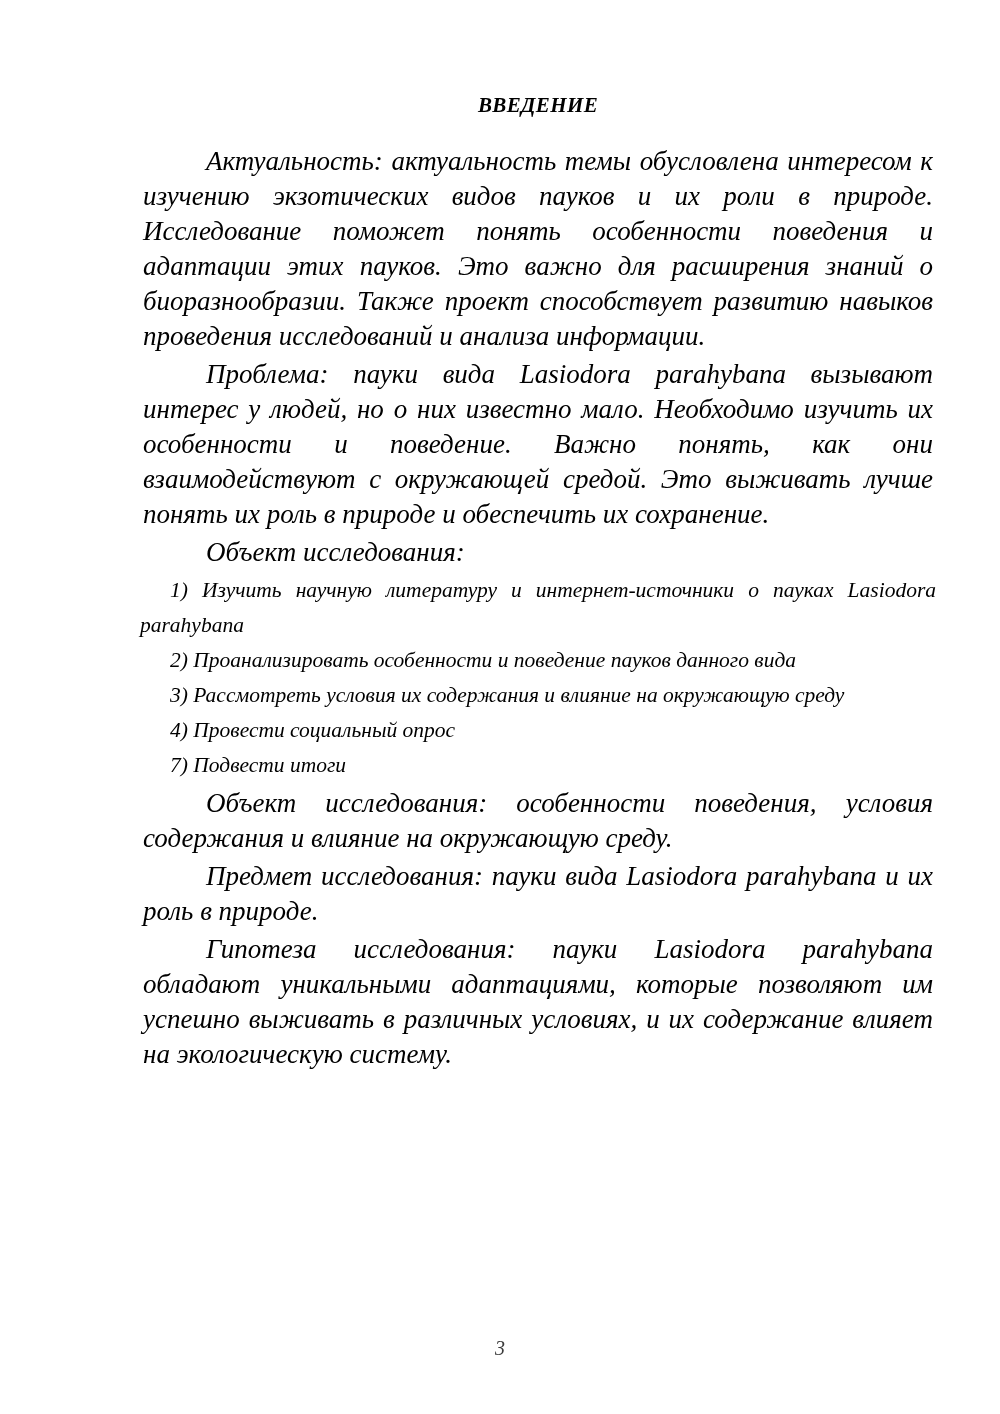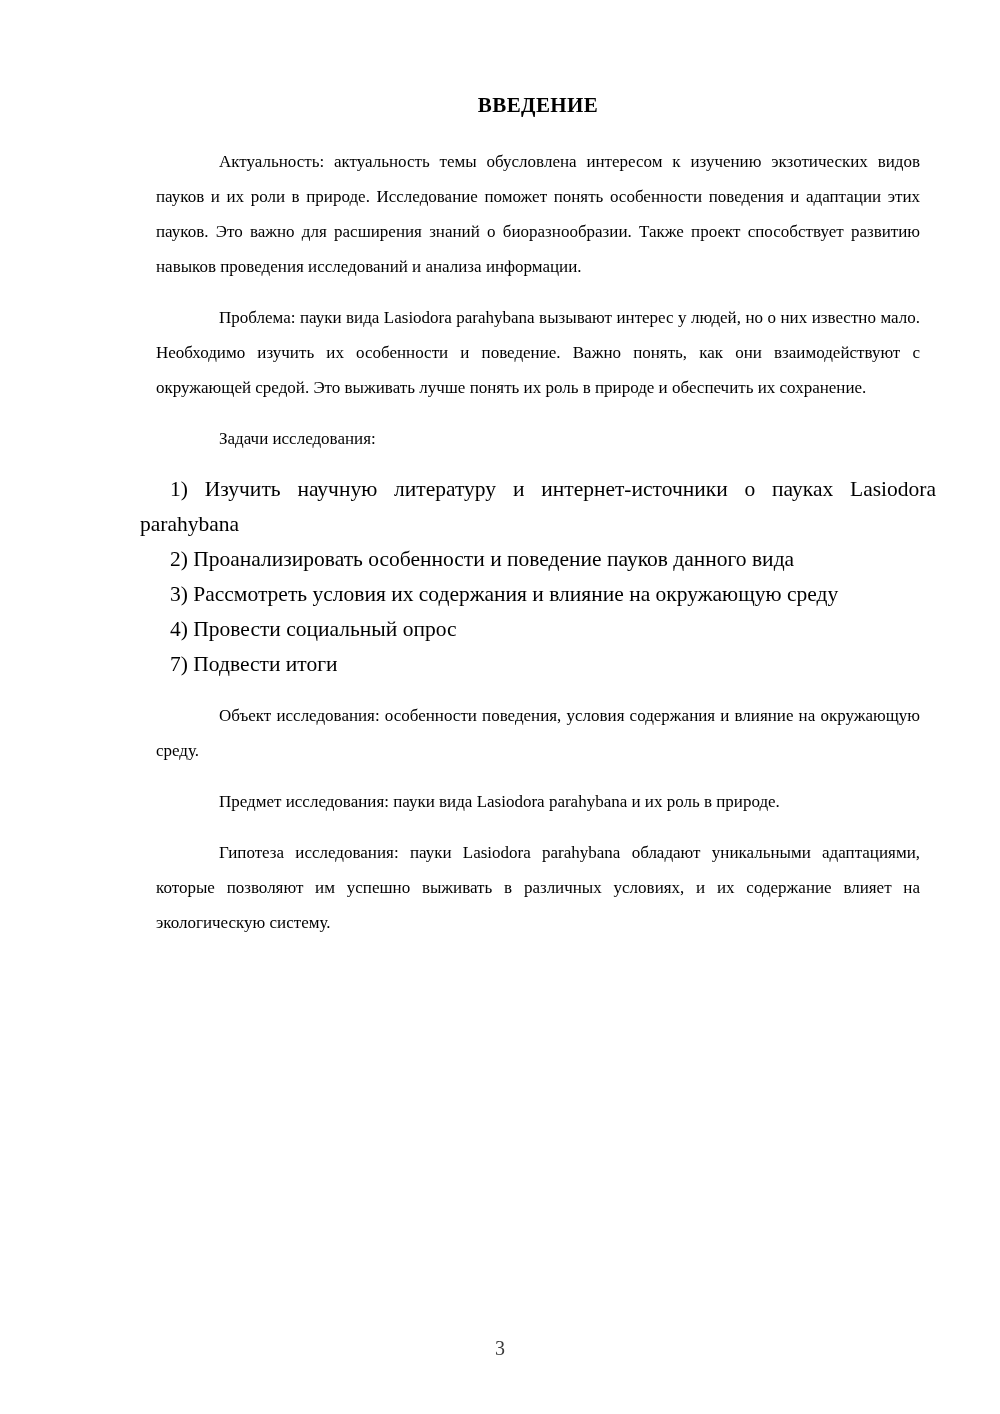--- a/index.html
+++ b/index.html
@@ -10,41 +10,42 @@
   }
   .page {
     position: relative;
     width: 1000px;
     height: 1414px;
     background: #ffffff;
     margin: 0 auto;
     overflow: hidden;
     font-family: "Liberation Serif", "DejaVu Serif", serif;
     color: #000000;
+    font-style: italic;
   }
   .content {
     position: absolute;
     left: 140px;
     top: 88px;
     width: 796px;
   }
   .doc-heading {
     font-size: 21px;
     font-weight: bold;
     text-align: center;
     letter-spacing: 0.4px;
     line-height: 35px;
     margin: 0 0 21px 0;
   }
   p.para {
-    font-size: 17px;
+    font-size: 27px;
     line-height: 35px;
     text-align: justify;
     text-justify: inter-word;
-    margin: 16px;
+    margin: 3px;
     text-indent: 63px;
     hyphens: none;
   }
   p.list-item {
     font-size: 21.5px;
     line-height: 35px;
     text-align: justify;
     text-justify: inter-word;
     margin: 0;
     text-indent: 30px;
@@ -71,21 +72,21 @@
 
   <div class="content">
 
     <h1 class="doc-heading">ВВЕДЕНИЕ</h1>
 
     <p class="para">Актуальность: актуальность темы обусловлена интересом к изучению экзотических видов пауков и их роли в природе. Исследование поможет понять особенности поведения и адаптации этих пауков. Это важно для расширения знаний о биоразнообразии. Также проект способствует развитию навыков проведения исследований и анализа информации.</p>
 
     <p class="para">Проблема: пауки вида Lasiodora parahybana вызывают интерес у людей, но о них известно мало. Необходимо изучить их особенности и поведение. Важно понять, как они взаимодействуют с окружающей средой. Это выживать лучше понять их роль в природе и обеспечить их сохранение.</p>
 
 
-    <p class="para">Задачи исследования:</p>
+    <p class="para">Объект исследования:</p>
 
     <p class="list-item">1) Изучить научную литературу и интернет-источники о пауках Lasiodora parahybana</p>
 
     <p class="list-item">2) Проанализировать особенности и поведение пауков данного вида</p>
 
     <p class="list-item">3) Рассмотреть условия их содержания и влияние на окружающую среду</p>
 
     <p class="list-item">4) Провести социальный опрос</p>
 
     <p class="list-item">7) Подвести итоги</p>

